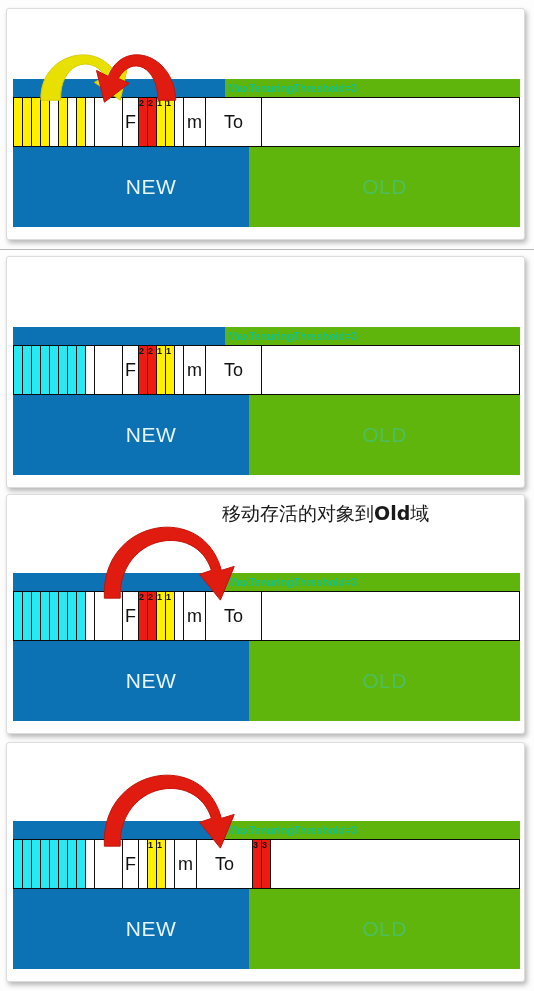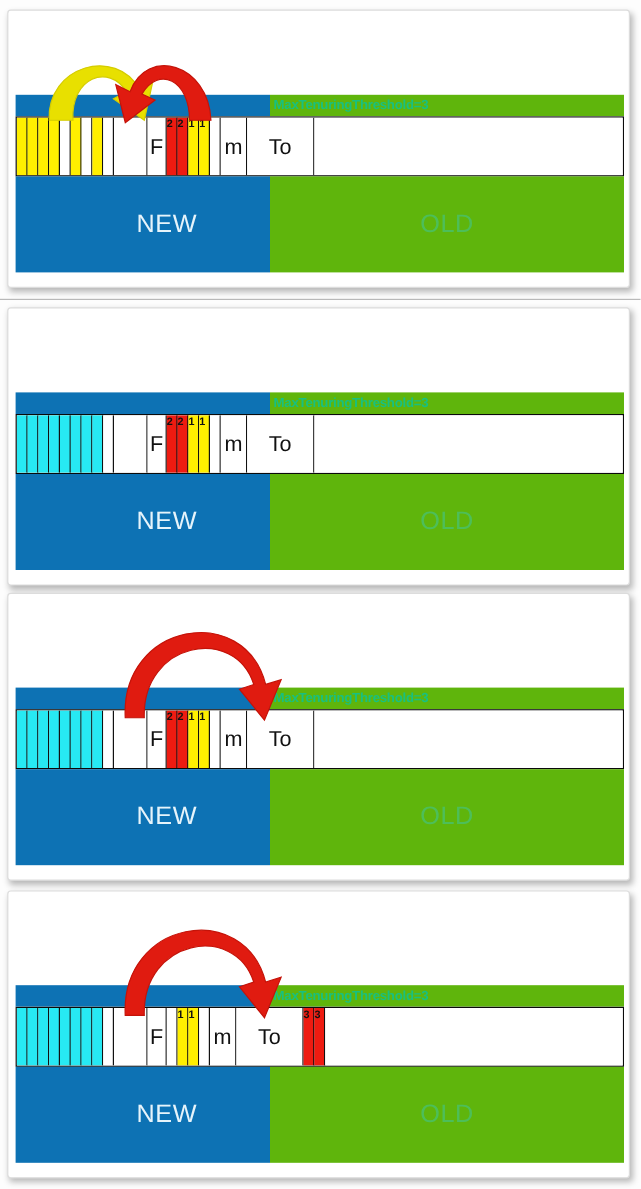--- a/index.html
+++ b/index.html
@@ -104,21 +104,21 @@
   }
   .cell-tail { flex: 1 1 auto; border-right: none; }
 
   
   .region-row {
     position: relative;
     height: 80px;
     display: flex;
   }
   .region-new {
-    width: 212px;
+    width: 236px;
     background: #0d72b4;
     display: flex; align-items: center; justify-content: center; padding-left: 40px;
   }
   .region-old {
     flex: 1;
     background: #5fb50c;
     display: flex; align-items: center; justify-content: center;
   }
   .region-new-label {
     color: #e6f4fb;
@@ -264,20 +264,23 @@
         </div>
         <div class="region-old">
           <span class="region-old-label">OLD</span>
         </div>
       </div>
     </div>
   </div>
 
   <div class="panel" id="p3" style="top:494px; height:240px;">
 
+    <div class="caption" style="left:215px; top:6px;">
+      <span>移动存活的对象到</span><b>Old</b><span>域</span>
+    </div>
 
     <div class="diagram" style="top:78px;">
 
       <div class="strip-head">
         <div class="head-new"></div>
         <div class="head-old">
           <span class="threshold-label">MaxTenuringThreshold=3</span>
         </div>
       </div>
 

